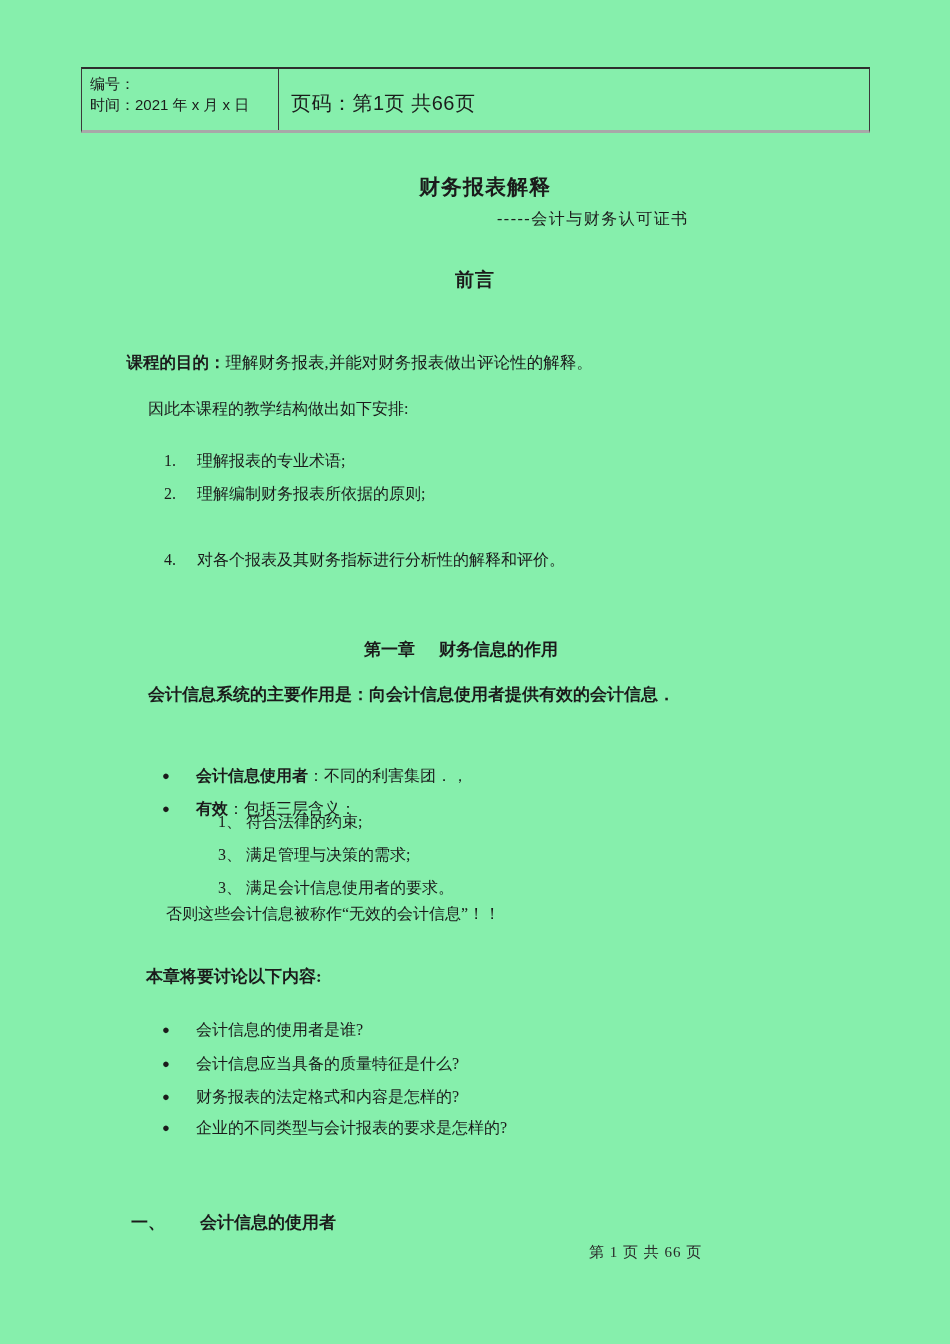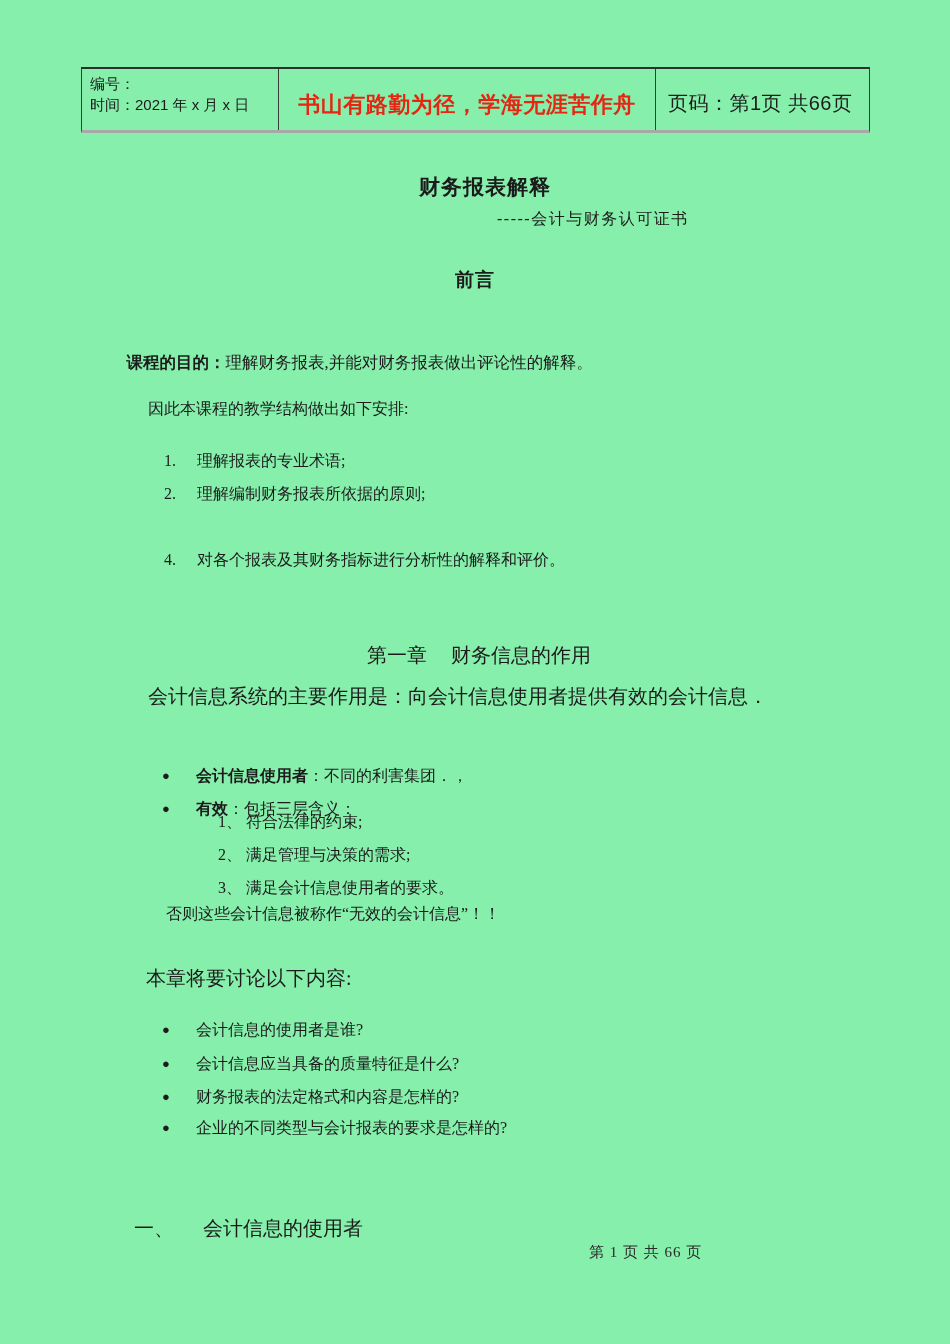--- a/index.html
+++ b/index.html
@@ -41,35 +41,32 @@
     padding-left:12px;padding-top:8px;box-sizing:border-box;
     font-size:20px;letter-spacing:0.5px;
   }
 
   
   .num{display:inline-block;width:33px;}
   .bullet{display:inline-block;width:34px;font-size:13px;vertical-align:1px;}
   .title{font-size:21px;font-weight:bold;letter-spacing:1px;}
   .subtitle{font-size:16px;letter-spacing:1.5px;}
   .preface{font-size:19px;font-weight:bold;letter-spacing:1px;}
-  .lead{font-size:20px;font-weight:normal;}
+  .lead{font-size:17px;font-weight:bold;}
   .footer{font-size:15px;letter-spacing:1px;color:#2a2a2a;}
 </style>
 </head>
 <body>
 
 <div class="page">
 
   <div class="hdr">
     <div class="hdr-left">
       <div>编号：</div>
       <div>时间：2021 年 x 月 x 日</div>
-    </div>
-    <div class="hdr-mid">
-      <span class="motto" id="motto" style="color: rgb(230, 37, 18);">书山有路勤为径，学海无涯苦作舟</span>
     </div>
     <div class="hdr-right">
       <span>页码：第1页 共66页</span>
     </div>
   </div>
 
   <div class="abs title" style="left:419px;top:174px;">财务报表解释</div>
   <div class="abs subtitle" style="left:497px;top:209px;">-----会计与财务认可证书</div>
   <div class="abs preface" style="left:455px;top:268px;">前言</div>
 
@@ -96,21 +93,21 @@
   <div class="abs lead" style="left:148px;top:684px;">会计信息系统的主要作用是：向会计信息使用者提供有效的会计信息．</div>
 
   <div class="abs" style="left:146px;top:779px;">
     <span class="bullet">●</span><span class="b">有效</span><span>：包括三层含义：</span>
   </div>
   <div class="abs" style="left:146px;top:746px;">
     <span class="bullet">●</span><span class="b">会计信息使用者</span><span>：不同的利害集团．，</span>
   </div>
 
   <div class="abs" style="left:218px;top:812px;">1、 符合法律的约束;</div>
-  <div class="abs" style="left:218px;top:845px;">2、 满足管理与决策的需求;</div>
+  <div class="abs" style="left:218px;top:845px;">3、 满足管理与决策的需求;</div>
   <div class="abs" style="left:218px;top:878px;">3、 满足会计信息使用者的要求。</div>
 
   <div class="abs" style="left:166px;top:904px;">否则这些会计信息被称作“无效的会计信息”！！</div>
 
   <div class="abs lead" style="left:146px;top:966px;">本章将要讨论以下内容:</div>
 
   <div class="abs" style="left:146px;top:1000px;">
     <span class="bullet">●</span><span>会计信息的使用者是谁?</span>
   </div>
   <div class="abs" style="left:146px;top:1034px;">

